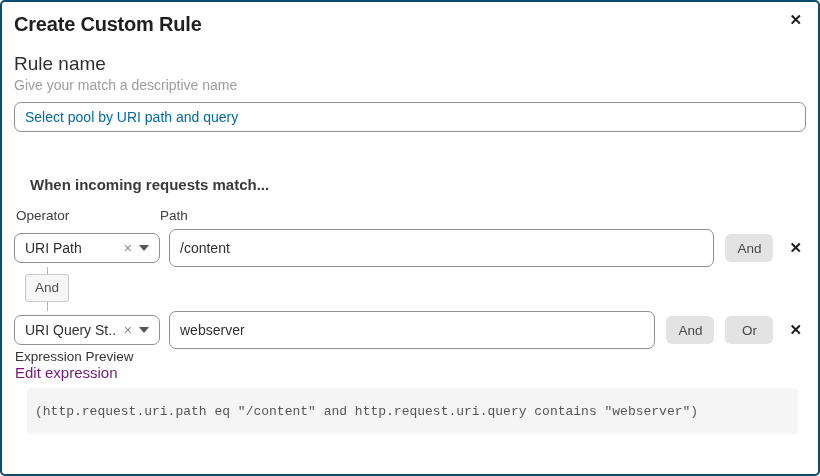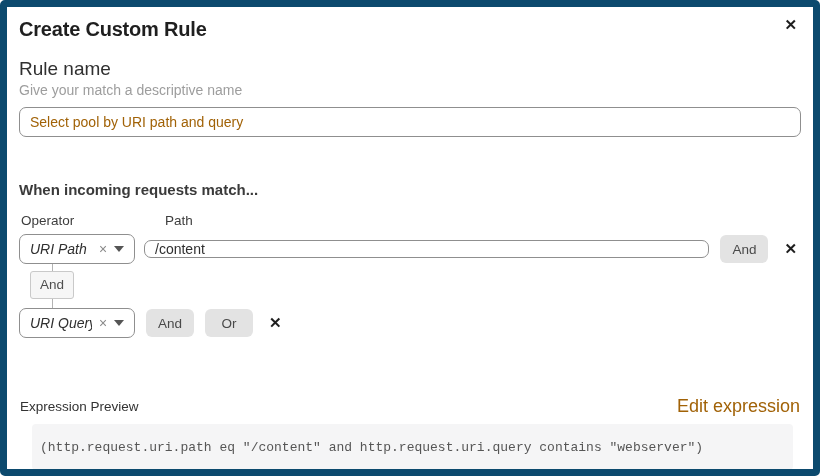--- a/index.html
+++ b/index.html
@@ -6,21 +6,21 @@
   html, body { margin: 0; padding: 0; background: #fff; }
   body {
     width: 820px; height: 476px;
     font-family: "Liberation Sans", sans-serif;
     color: #2f2f2f;
   }
   .dialog {
     position: relative;
     width: 820px; height: 476px;
     background: #fff;
-    border: 7px solid #0c4a6e;
+    border: 2px solid #0c4a6e;
     border-radius: 5px;
     padding: 0 12px;
     overflow: hidden;
   }
   
   .dialog-header { margin-top: 10px; display: flex; align-items: flex-start; }
   .dialog-title {
     margin: 0; font-size: 20px; font-weight: 700; color: #1f1f1f;
     letter-spacing: -0.2px; line-height: 24px;
   }
@@ -30,52 +30,52 @@
     font-size: 15px; font-weight: 700; color: #1d1d1d;
     padding: 2px 4px; line-height: 16px;
   }
   
   .rule-name-section { margin-top: 19px; }
   .field-label { font-size: 19px; color: #303030; line-height: 17px; }
   .helper-text { margin-top: 4px; font-size: 14px; color: #9d9d9d; line-height: 18px; }
   .name-input {
     margin-top: 8px; width: 100%; height: 30px;
     border: 1px solid #8f8f8f; border-radius: 7px;
-    padding: 0 10px; font-size: 14px; color: #a16207;
+    padding: 0 10px; font-size: 14px; color: #0369a1;
     font-family: "Liberation Sans", sans-serif;
     outline: none; background: #fff;
   }
   
   .match-heading {
-    margin: 44px 0 0 0; font-size: 15px; font-weight: 700; color: #3a3a3a;
+    margin: 44px 0 0 16px; font-size: 15px; font-weight: 700; color: #3a3a3a;
     line-height: 18px;
   }
   .columns-row { margin-top: 14px; display: flex; gap: 9px; font-size: 13.5px; color: #3d3d3d; }
   .col-field, .col-operator { width: 135px; padding-left: 2px; }
   .col-value { flex: 1; padding-left: 2px; }
 
   .rule-row { margin-top: 6px; display: flex; align-items: center; gap: 9px; }
   .select-box {
-    width: 116px; height: 30px; flex: none;
+    width: 146px; height: 30px; flex: none;
     border: 1px solid #8f8f8f; border-radius: 7px;
     display: flex; align-items: center; gap: 7px;
-    padding: 0 10px; cursor: pointer; background: #fff; font-style: italic;
+    padding: 0 10px; cursor: pointer; background: #fff;
   }
   .select-text {
     flex: 1; font-size: 14px; color: #2f2f2f;
     white-space: nowrap; overflow: hidden;
   }
   .clear-x { font-size: 14px; color: #8a8a8a; line-height: 14px; cursor: pointer; }
   .caret {
     width: 0; height: 0; flex: none;
     border-left: 5px solid transparent; border-right: 5px solid transparent;
     border-top: 6px solid #555;
   }
   .value-input {
-    flex: 1; height: 18px;
+    flex: 1; height: 38px;
     border: 1px solid #8f8f8f; border-radius: 7px;
     padding: 0 10px; font-size: 14px; color: #2f2f2f;
     font-family: "Liberation Sans", sans-serif; outline: none; background: #fff;
   }
   .conj-btn {
     flex: none; width: 48px; height: 28px; margin-left: 2px;
     background: #e3e3e3; border: none; border-radius: 6px;
     font-size: 13.5px; color: #4a4a4a; cursor: pointer;
     font-family: "Liberation Sans", sans-serif;
   }
@@ -92,25 +92,26 @@
   }
   .vline { width: 1px; background: #b3b3b3; }
   .vline.top { height: 7px; }
   .vline.bottom { height: 9px; }
   .and-badge {
     border: 1px solid #c9c9c9; background: #f6f6f6; border-radius: 3px;
     font-size: 13.5px; color: #4f4f4f; padding: 4px 9px; line-height: 18px;
   }
   
   .preview-header {
-    margin-top: 58px; display: flex; justify-content: space-between; align-items: center;
+    display: flex; justify-content: space-between; align-items: flex-start;
     padding: 0 1px;
+    flex-direction: column;
   }
   .preview-label { font-size: 13.5px; color: #333; }
-  .edit-link { font-size: 18px; color: #a16207; text-decoration: none; cursor: pointer; }
+  .edit-link { font-size: 15px; color: #701a75; text-decoration: none; cursor: pointer; }
   .code-block {
     margin: 7px 8px 0 13px; height: 46px;
     background: #f5f5f6; border-radius: 4px;
     display: flex; align-items: center;
     padding: 0 8px;
     font-family: "Liberation Mono", "DejaVu Sans Mono", monospace;
     font-size: 13px; color: #565656;
     white-space: pre; overflow: hidden;
   }
 </style>
@@ -153,20 +154,21 @@
     <span class="and-badge">And</span>
     <span class="vline bottom"></span>
   </div>
 
   <div class="rule-row" style="margin-top:0;">
     <div class="select-box">
       <span class="select-text">URI Query St...</span>
       <span class="clear-x">×</span>
       <span class="caret"></span>
     </div>
+    <input class="value-input" type="text" value="webserver" style="">
     <button class="conj-btn">And</button>
     <button class="conj-btn">Or</button>
     <button class="remove-btn">✕</button>
   </div>
 
   <div class="preview-header">
     <span class="preview-label">Expression Preview</span>
     <a class="edit-link">Edit expression</a>
   </div>
   <div class="code-block">(http.request.uri.path eq "/content" and http.request.uri.query contains "webserver")</div>

